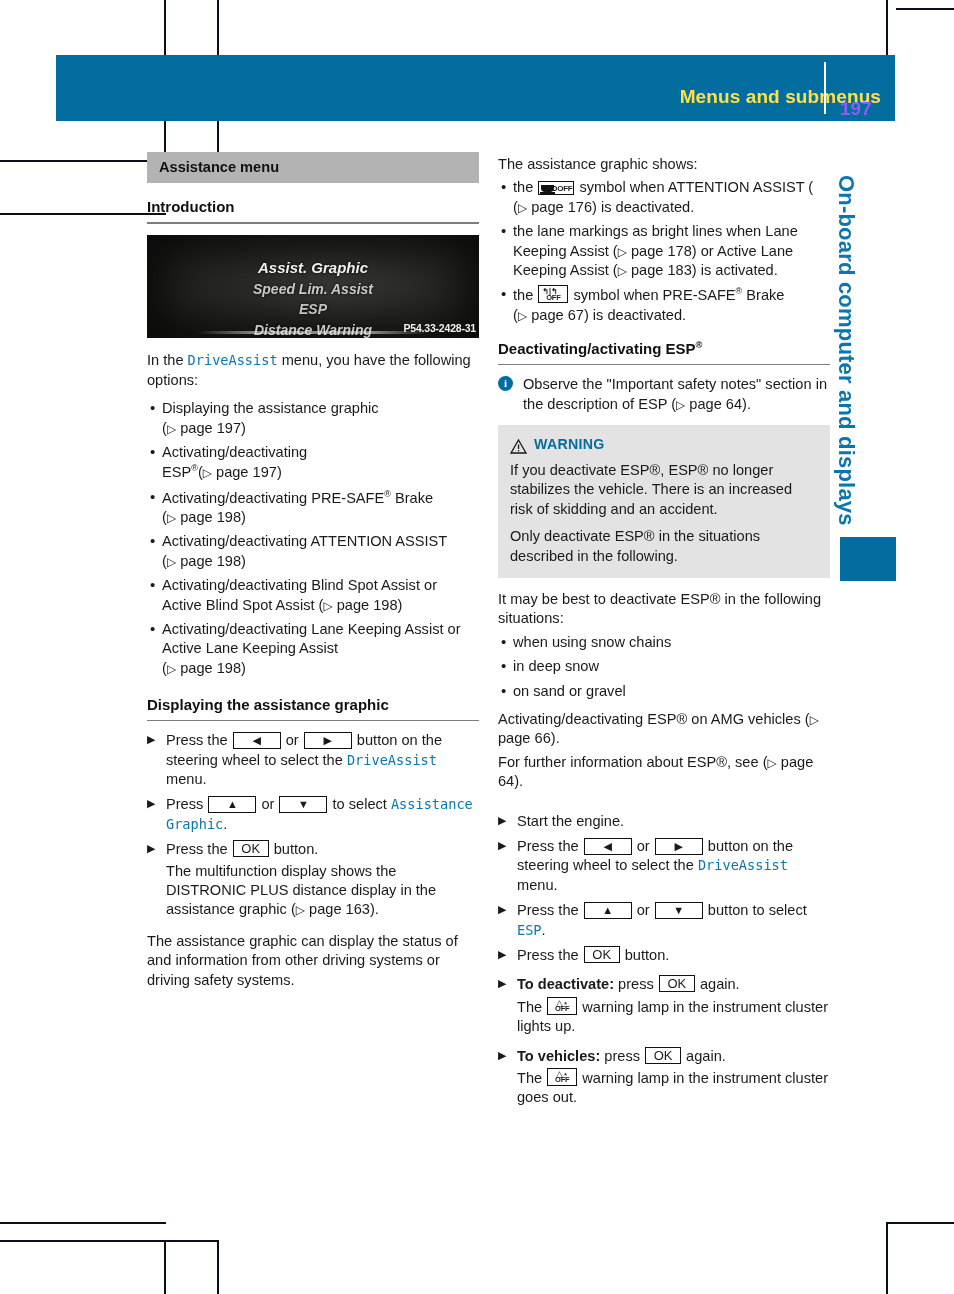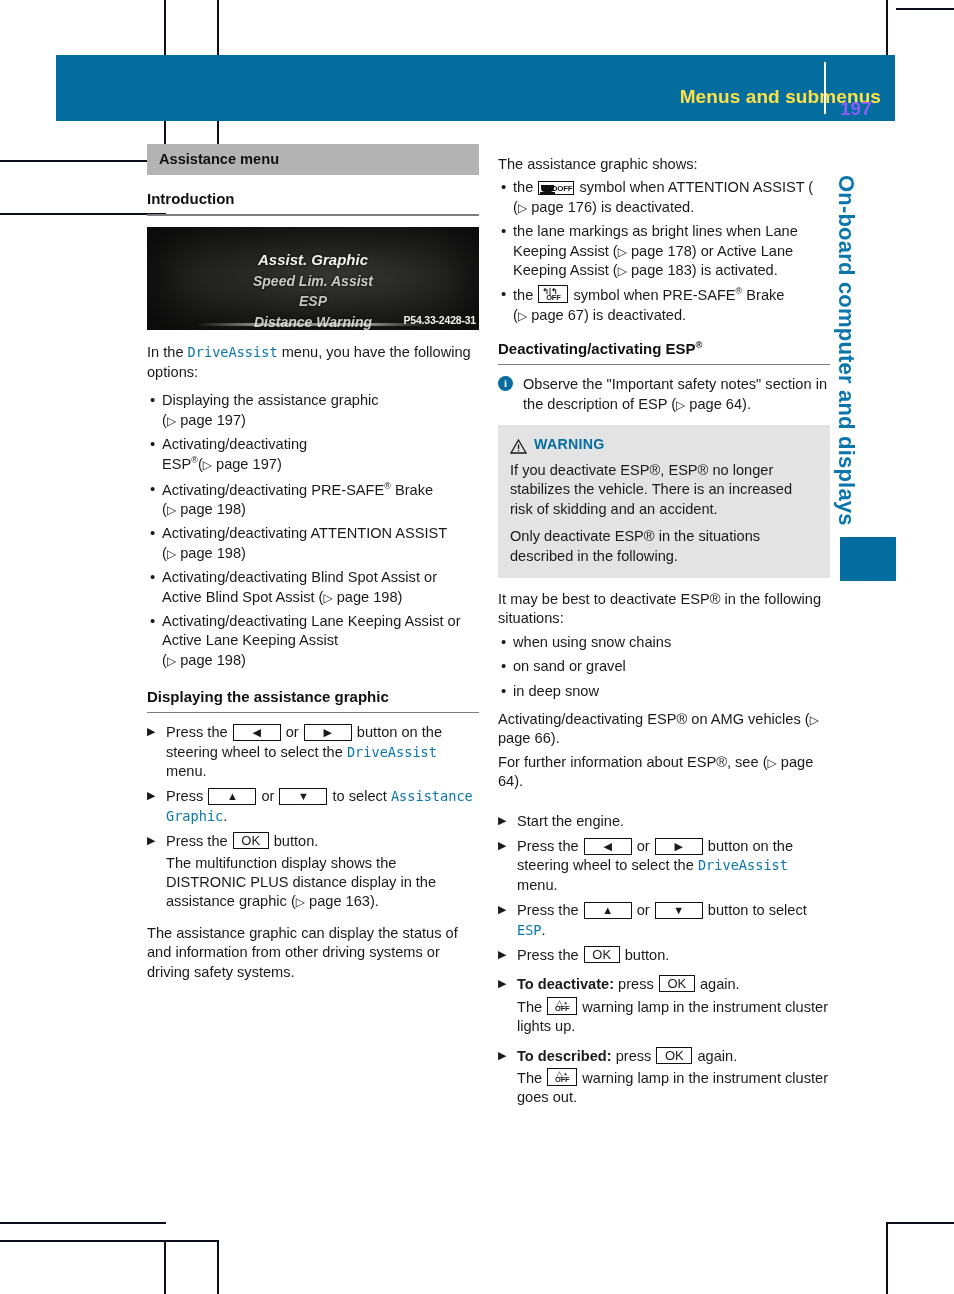--- a/index.html
+++ b/index.html
@@ -36,21 +36,21 @@
     position:absolute;left:833px;top:175px;
     writing-mode:vertical-rl;
     color:#0a76ad;font-size:22px;font-weight:bold;
     letter-spacing:0.2px;white-space:nowrap;
   }
   .side-marker{
     position:absolute;left:840px;top:537px;width:56px;height:44px;background:#046da0;
   }
   
   .col{position:absolute;width:332px;font-size:14.6px;line-height:1.33;}
-  .col-left{left:147px;top:144px;}
+  .col-left{left:147px;top:152px;}
   .col-right{left:498px;top:155px;}
 
   .section-bar{
     background:#b3b3b3;color:#111;font-weight:bold;font-size:14.6px;
     padding:6px 0 6px 12px;margin-bottom:14px;
   }
   h3.sub{
     font-size:15px;font-weight:bold;margin:0 0 5px 0;color:#111;
   }
   .rule{border-bottom:2px solid #7d7d7d;margin-bottom:11px;}
@@ -285,38 +285,38 @@
       <span class="warnlabel">WARNING</span>
     </div>
     <p>If you deactivate ESP®, ESP® no longer stabilizes the vehicle. There is an increased risk of skidding and an accident.</p>
     <p>Only deactivate ESP® in the situations described in the following.</p>
   </div>
 
   <p class="tight">It may be best to deactivate ESP® in the following situations:</p>
 
   <ul>
     <li>when using snow chains</li>
+    <li>in deep snow</li>
     <li>on sand or gravel</li>
-    <li>in deep snow</li>
   </ul>
 
   <p class="tight"><span>Activating/deactivating ESP® on AMG vehicles (</span><span class="tri">▷</span> <span>page 66</span><span>).</span></p>
 
   <p class="tight"><span>For further information about ESP®, see (</span><span class="tri">▷</span> <span>page 64</span><span>).</span></p>
 
   <ul class="steps" style="margin-top:20px;">
     <li>Start the engine.</li>
 
     <li><span>Press the </span><span class="key arrow">◀</span><span> or </span><span class="key arrow">▶</span><span> button on the steering wheel to select the </span><span class="mono">DriveAssist</span><span> menu.</span></li>
 
     <li><span>Press the </span><span class="key arrow">▲</span><span> or </span><span class="key arrow">▼</span><span> button to select </span><span class="mono">ESP</span><span>.</span></li>
 
     <li><span>Press the </span><span class="key ok">OK</span><span> button.</span></li>
 
     <li style="margin-top:10px;"><b>To deactivate:</b><span> press </span><span class="key ok">OK</span><span> again.</span>
       <div style="margin-top:2px;"><span>The </span><span class="sym sym-esp"><span class="lamp">△⋆</span><span class="off">OFF</span></span><span> warning lamp in the instrument cluster lights up.</span></div>
     </li>
 
-    <li style="margin-top:10px;"><b>To described:</b><span> press </span><span class="key ok">OK</span><span> again.</span>
+    <li style="margin-top:10px;"><b>To vehicles:</b><span> press </span><span class="key ok">OK</span><span> again.</span>
       <div style="margin-top:2px;"><span>The </span><span class="sym sym-esp"><span class="lamp">△⋆</span><span class="off">OFF</span></span><span> warning lamp in the instrument cluster goes out.</span></div>
     </li>
   </ul>
 </div>
 
 </body></html>

